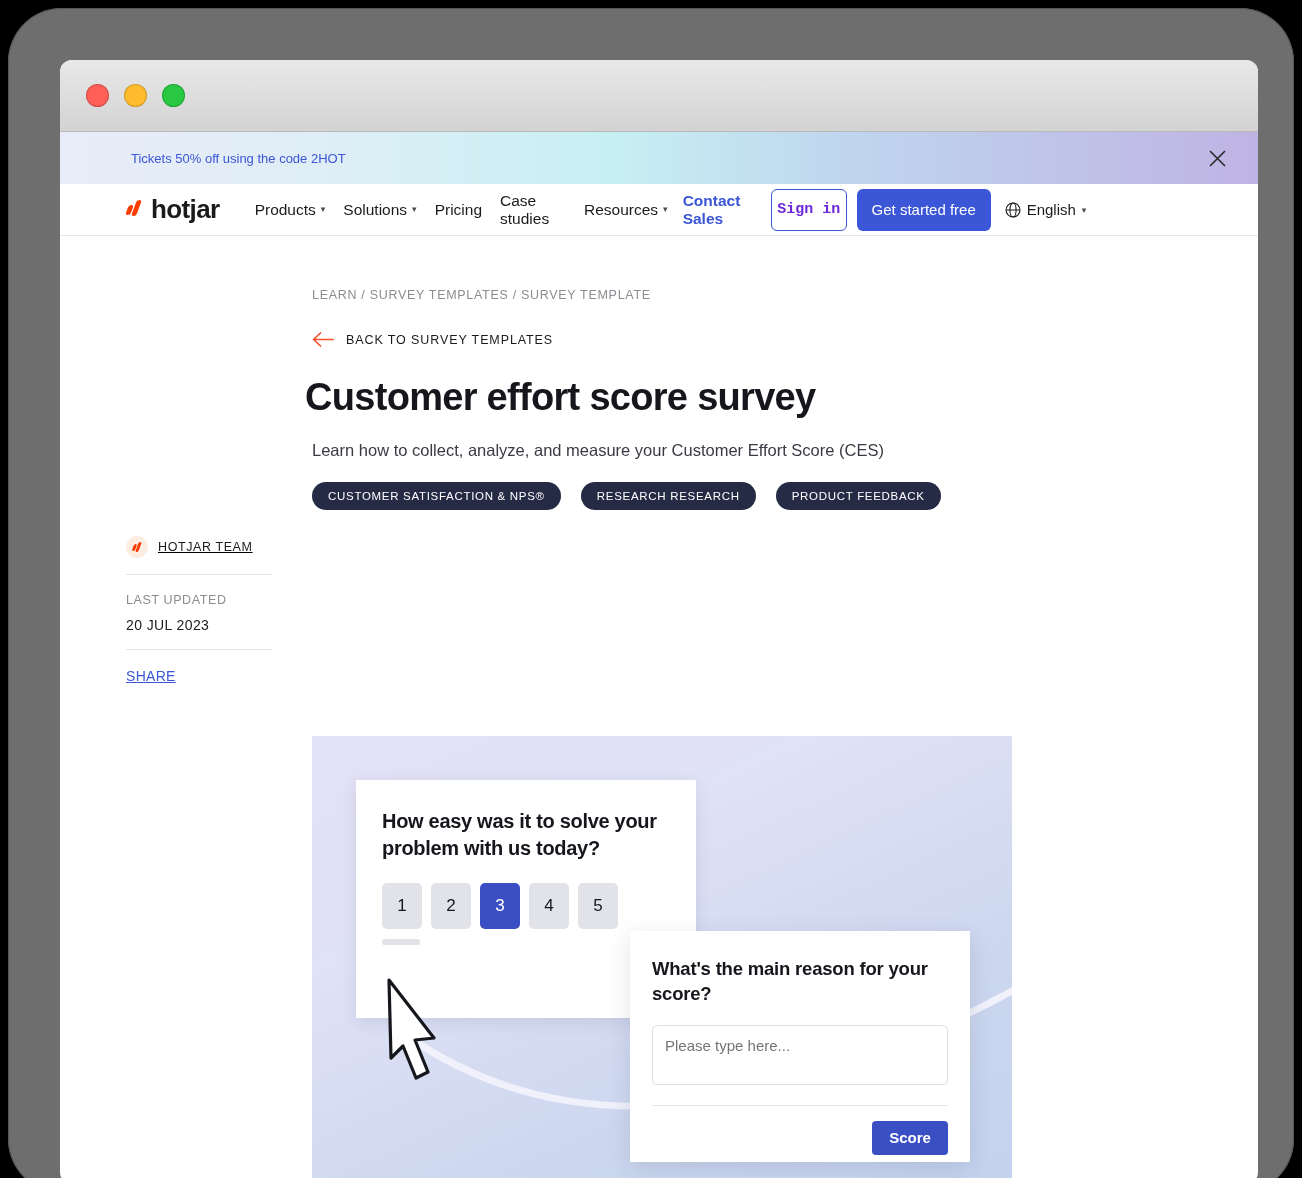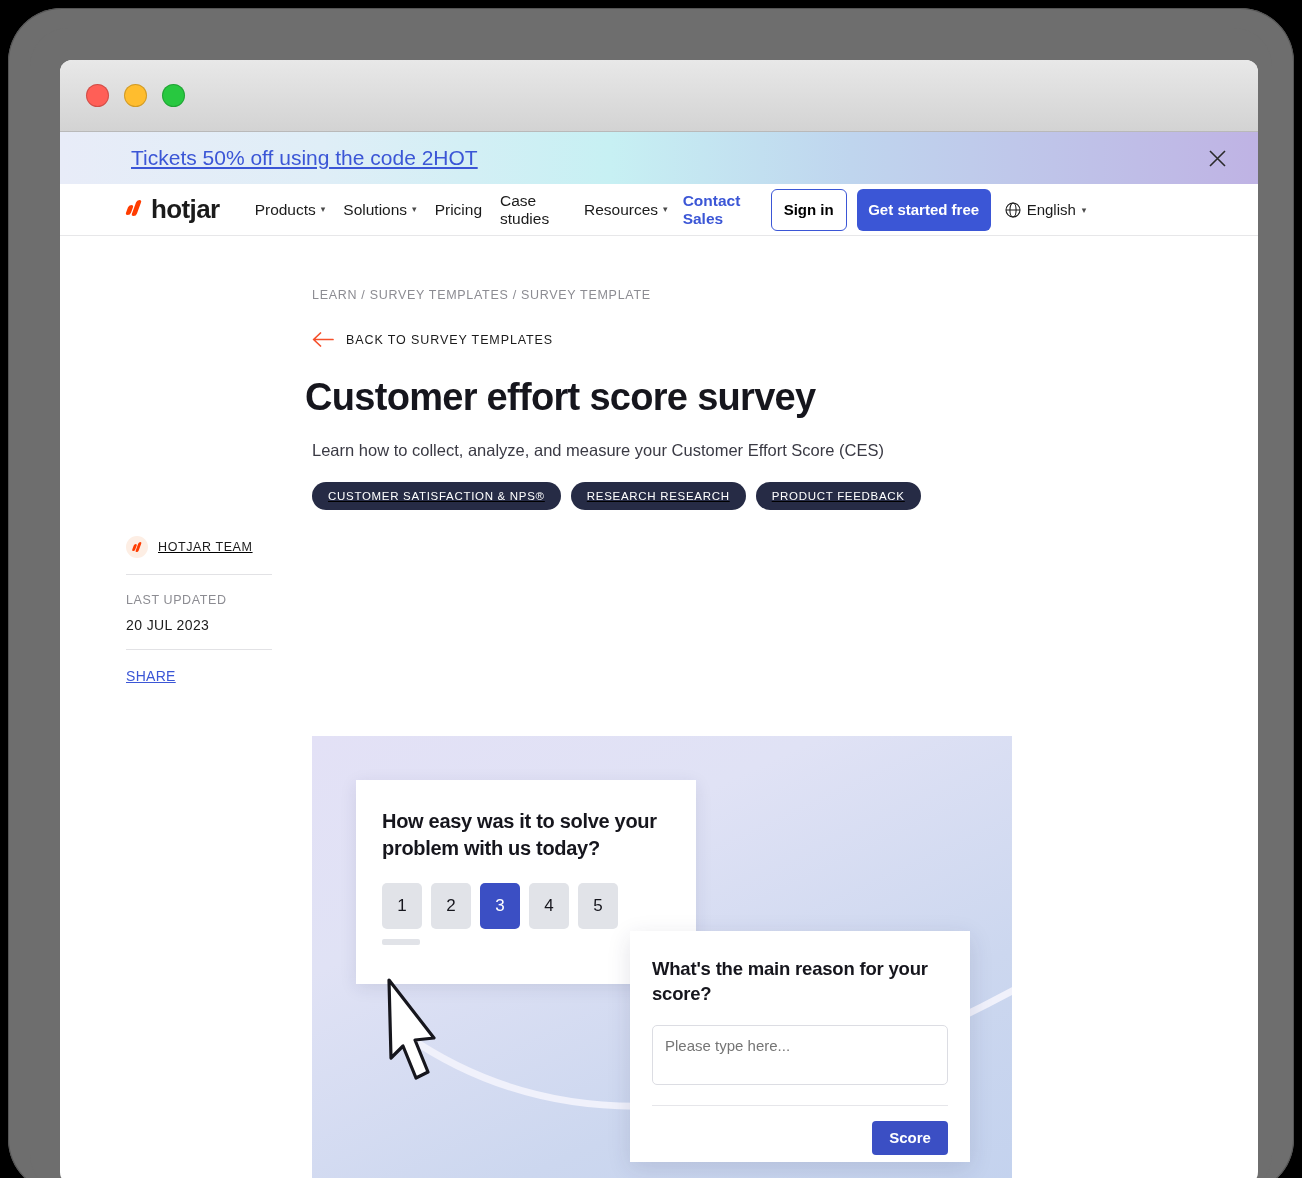--- a/index.html
+++ b/index.html
@@ -70,23 +70,22 @@
     display: flex;
     align-items: center;
     padding: 0 26px 0 66px;
   }
   #announcement-text {
     font-size: 15.5px;
     color: #1b1b1b;
     letter-spacing: .1px;
   }
   #announcement-link {
-    font-size: 21px;
+    font-size: 13px;
     color: #3b56d6;
-    text-decoration: underline;
     margin-left: 5px;
     cursor: pointer;
   }
   #announcement-close {
     position: absolute;
     right: 28px;
     top: 50%;
     transform: translateY(-50%);
     width: 26px; height: 26px;
     cursor: pointer;
@@ -122,27 +121,27 @@
   .nav-link.two-line { max-width: 66px; white-space: normal; }
   .caret { font-size: 9px; color: #4a4a4a; }
   #nav-contact-sales {
     color: #3b56d6; font-weight: 700; max-width: 72px;
     line-height: 1.15; margin-left: 6px; cursor: pointer; font-size: 15.5px;
   }
 
   #nav-actions { display: flex; align-items: center; gap: 10px; margin-left: 16px; }
   #sign-in-button {
     width: 76px; height: 42px; border: 1px solid #3b56d6; border-radius: 6px;
-    background: #fff; color: #000000; font-weight: 700; font-size: 15px;
+    background: #fff; color: #6d28d9; font-weight: 700; font-size: 15px;
     display: flex; align-items: center; justify-content: center; text-align: center;
-    line-height: 1.05; cursor: pointer; font-family: Liberation Sans, sans-serif;
+    line-height: 1.05; cursor: pointer; font-family: Liberation Mono, monospace;
   }
   #get-started-button {
     width: 134px; height: 42px; border: none; border-radius: 6px;
-    background: #3b56d6; color: #fff; font-weight: 700; font-size: 15px;
+    background: #3b56d6; color: #fff; font-weight: 400; font-size: 15px;
     display: flex; align-items: center; justify-content: center; text-align: center;
     line-height: 1.05; cursor: pointer; font-family: "Liberation Sans", sans-serif;
   }
   #language-selector {
     display: flex; align-items: center; gap: 6px; margin-left: 14px;
     font-size: 15px; color: #1b1b1b; cursor: pointer;
   }
 
   
   #page-body { position: relative; background: #fff; height: 936px; }
@@ -163,21 +162,21 @@
     font-size: 38px; font-weight: 700; color: #16161d; letter-spacing: -.7px;
   }
 
   #page-subtitle {
     position: absolute; left: 252px; top: 205px;
     font-size: 16.5px; color: #3a3a44;
   }
 
   #tag-list {
     position: absolute; left: 252px; top: 246px;
-    display: flex; gap: 10px; text-decoration: underline;
+    display: flex; gap: 20px;
   }
   .tag-pill {
     background: #262b45; color: #fff; border-radius: 18px;
     padding: 8px 16px; font-size: 11.5px; letter-spacing: .7px;
     cursor: pointer; white-space: nowrap;
   }
 
   
   #meta-sidebar {
     position: absolute; left: 66px; top: 300px; width: 146px;
@@ -200,21 +199,21 @@
   
   #hero-image {
     position: absolute; left: 252px; top: 500px;
     width: 700px; height: 467px;
     background: linear-gradient(155deg, #e3e1f6 0%, #e0e2f5 30%, #ccd7ef 68%, #c3d2ee 100%);
     overflow: hidden;
   }
   #hero-curve { position: absolute; left: 0; top: 0; width: 700px; height: 467px; }
 
   #survey-card-1 {
-    position: absolute; left: 44px; top: 44px; width: 340px; height: 204px;
+    position: absolute; left: 44px; top: 44px; width: 340px; height: 238px;
     background: #fff; box-shadow: 0 4px 16px rgba(40,40,80,.10);
     padding: 28px 26px 0;
   }
   #survey-q1 {
     font-size: 20px; font-weight: 700; color: #16161d;
     line-height: 1.33; letter-spacing: -.3px;
   }
   #rating-scale { display: flex; gap: 9px; margin-top: 22px; }
   .rating-btn {
     width: 40px; height: 46px; background: #e1e3e8; border-radius: 5px;

